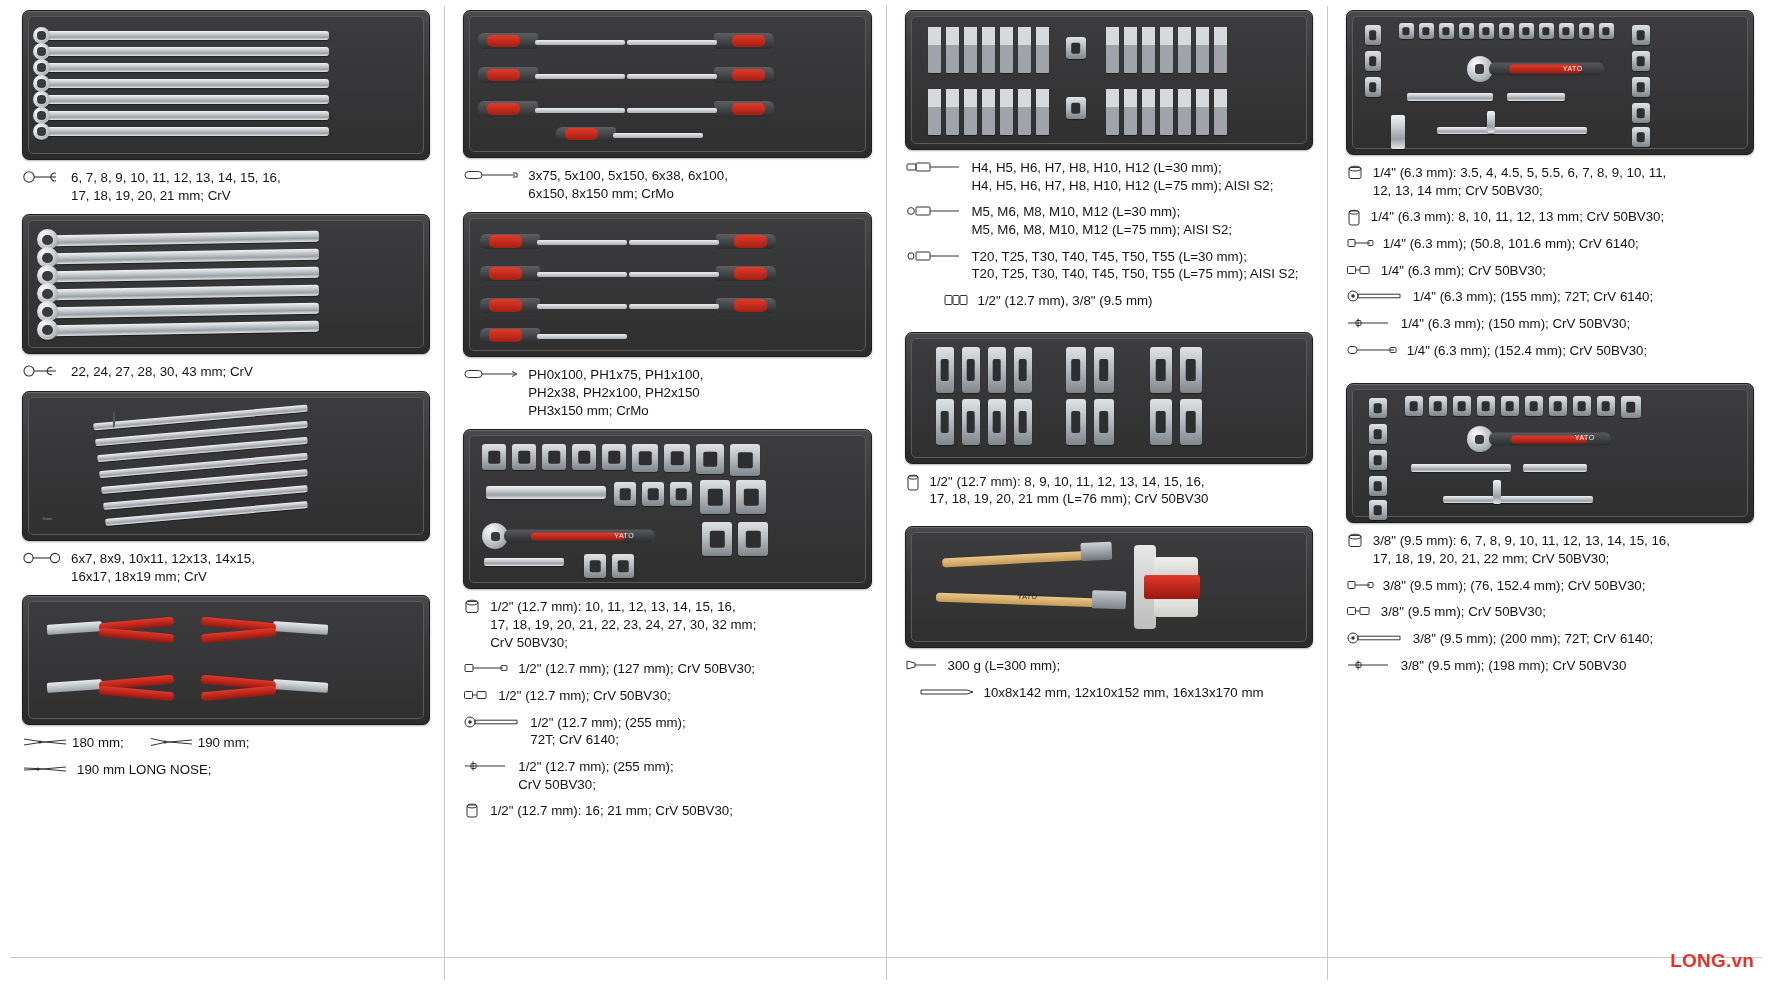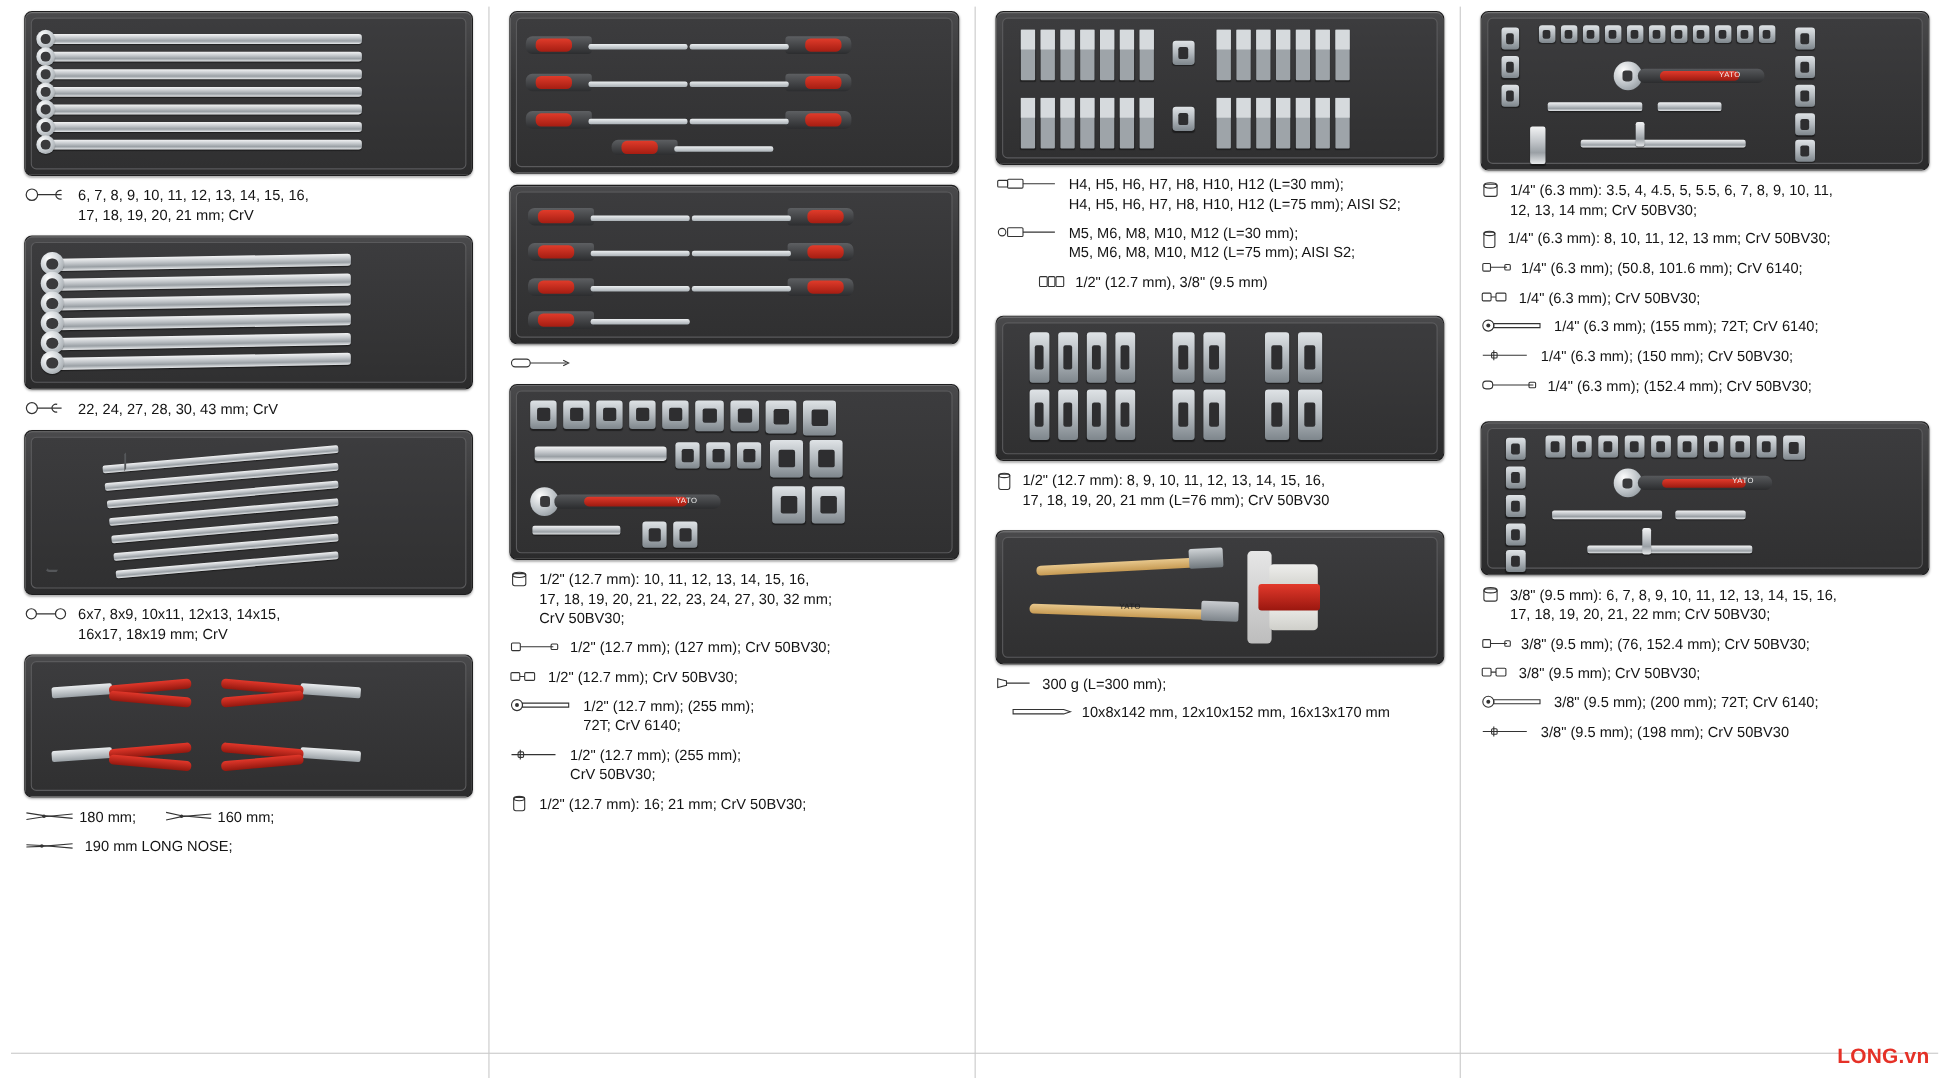--- a/index.html
+++ b/index.html
@@ -300,21 +300,21 @@
           </svg>
       </span>
       <span class="txt">180 mm;</span>
       <span class="ico" style="margin-left:20px;">
         <svg class="li" width="46" height="14" viewBox="0 0 46 14">
             <path d="M3 3.5 L17 6.6 L44 9" fill="none" stroke="#333" stroke-width="1"></path>
             <path d="M3 10.5 L17 7.4 L44 5" fill="none" stroke="#333" stroke-width="1"></path>
             <circle cx="17" cy="7" r="1.6" fill="#333"></circle>
           </svg>
       </span>
-      <span class="txt">160 mm;</span>
+      <span class="txt">190 mm;</span>
     </div>
     <div class="spec">
       <span class="ico">
         <svg class="li" width="46" height="14" viewBox="0 0 46 14">
             <path d="M2 6 L16 6.6 L44 9" fill="none" stroke="#333" stroke-width="1"></path>
             <path d="M2 8 L16 7.4 L44 5" fill="none" stroke="#333" stroke-width="1"></path>
             <circle cx="16" cy="7" r="1.6" fill="#333"></circle>
           </svg>
       </span>
       <span class="txt">190 mm LONG NOSE;</span>
@@ -356,20 +356,31 @@
             <span class="grip"></span>
             <span class="shaft"></span>
           </div>
         <div class="driver" style="left:92px; top:112px; width:150px; height:22px;">
             <span class="handle"></span>
             <span class="grip"></span>
             <span class="shaft"></span>
           </div>
       </div>
     </div>
+    <div class="spec">
+      <span class="ico">
+        <svg class="li" width="56" height="14" viewBox="0 0 56 14">
+            <rect x="2" y="3.5" width="17" height="7" rx="3.4" fill="none" stroke="#333" stroke-width="1"></rect>
+            <path d="M19 7 H52" stroke="#333" stroke-width="1"></path>
+            <path d="M50 5 H54 V9 H50" fill="none" stroke="#333" stroke-width="1"></path>
+          </svg>
+      </span>
+      <span class="txt">3x75, 5x100, 5x150, 6x38, 6x100,
+6x150, 8x150 mm; CrMo</span>
+    </div>
 
     <div class="tray" style="height:145px; margin-top:6px;">
       <div class="inner"></div>
       <div class="rows">
         <div class="driver" style="left:16px; top:16px; width:150px; height:24px;">
             <span class="handle"></span>
             <span class="grip"></span>
             <span class="shaft"></span>
           </div>
         <div class="driver" style="left:16px; top:48px; width:150px; height:24px;">
@@ -405,20 +416,23 @@
       </div>
     </div>
     <div class="spec">
       <span class="ico">
         <svg class="li" width="56" height="14" viewBox="0 0 56 14">
             <rect x="2" y="3.5" width="17" height="7" rx="3.4" fill="none" stroke="#333" stroke-width="1"></rect>
             <path d="M19 7 H52" stroke="#333" stroke-width="1"></path>
             <path d="M49 4.5 L54 7 L49 9.5" fill="none" stroke="#333" stroke-width="1"></path>
           </svg>
       </span>
+      <span class="txt">PH0x100, PH1x75, PH1x100,
+PH2x38, PH2x100, PH2x150
+PH3x150 mm; CrMo</span>
     </div>
 
     <div class="tray" style="height:160px; margin-top:6px;">
       <div class="inner"></div>
       <div class="sockets">
         <div class="socket" style="left:18px;  top:14px; width:24px; height:26px;"></div>
         <div class="socket" style="left:48px;  top:14px; width:24px; height:26px;"></div>
         <div class="socket" style="left:78px;  top:14px; width:24px; height:26px;"></div>
         <div class="socket" style="left:108px; top:14px; width:24px; height:26px;"></div>
         <div class="socket" style="left:138px; top:14px; width:24px; height:26px;"></div>
@@ -562,20 +576,31 @@
       <span class="ico">
         <svg class="li" width="58" height="14" viewBox="0 0 58 14">
             <circle cx="6" cy="7" r="3.4" fill="none" stroke="#333" stroke-width="1"></circle>
             <rect x="11" y="3" width="14" height="8" rx="1" fill="none" stroke="#333" stroke-width="1"></rect>
             <path d="M25 7 H54" stroke="#333" stroke-width="1"></path>
           </svg>
       </span>
       <span class="txt">M5, M6, M8, M10, M12 (L=30 mm);
 M5, M6, M8, M10, M12 (L=75 mm); AISI S2;</span>
     </div>
+    <div class="spec">
+      <span class="ico">
+        <svg class="li" width="58" height="14" viewBox="0 0 58 14">
+            <path d="M4 4 L8 4 L9 7 L8 10 L4 10 L3 7 Z" fill="none" stroke="#333" stroke-width="1"></path>
+            <rect x="11" y="3" width="14" height="8" rx="1" fill="none" stroke="#333" stroke-width="1"></rect>
+            <path d="M25 7 H54" stroke="#333" stroke-width="1"></path>
+          </svg>
+      </span>
+      <span class="txt">T20, T25, T30, T40, T45, T50, T55 (L=30 mm);
+T20, T25, T30, T40, T45, T50, T55 (L=75 mm); AISI S2;</span>
+    </div>
     <div class="spec" style="margin-left:38px;">
       <span class="ico">
         <svg class="li" width="26" height="14" viewBox="0 0 26 14">
             <rect x="2" y="2.5" width="7" height="9" rx="1" fill="none" stroke="#333" stroke-width="1"></rect>
             <rect x="10" y="2.5" width="6" height="9" rx="1" fill="none" stroke="#333" stroke-width="1"></rect>
             <rect x="17" y="2.5" width="7" height="9" rx="1" fill="none" stroke="#333" stroke-width="1"></rect>
           </svg>
       </span>
       <span class="txt">1/2" (12.7 mm), 3/8" (9.5 mm)</span>
     </div>

